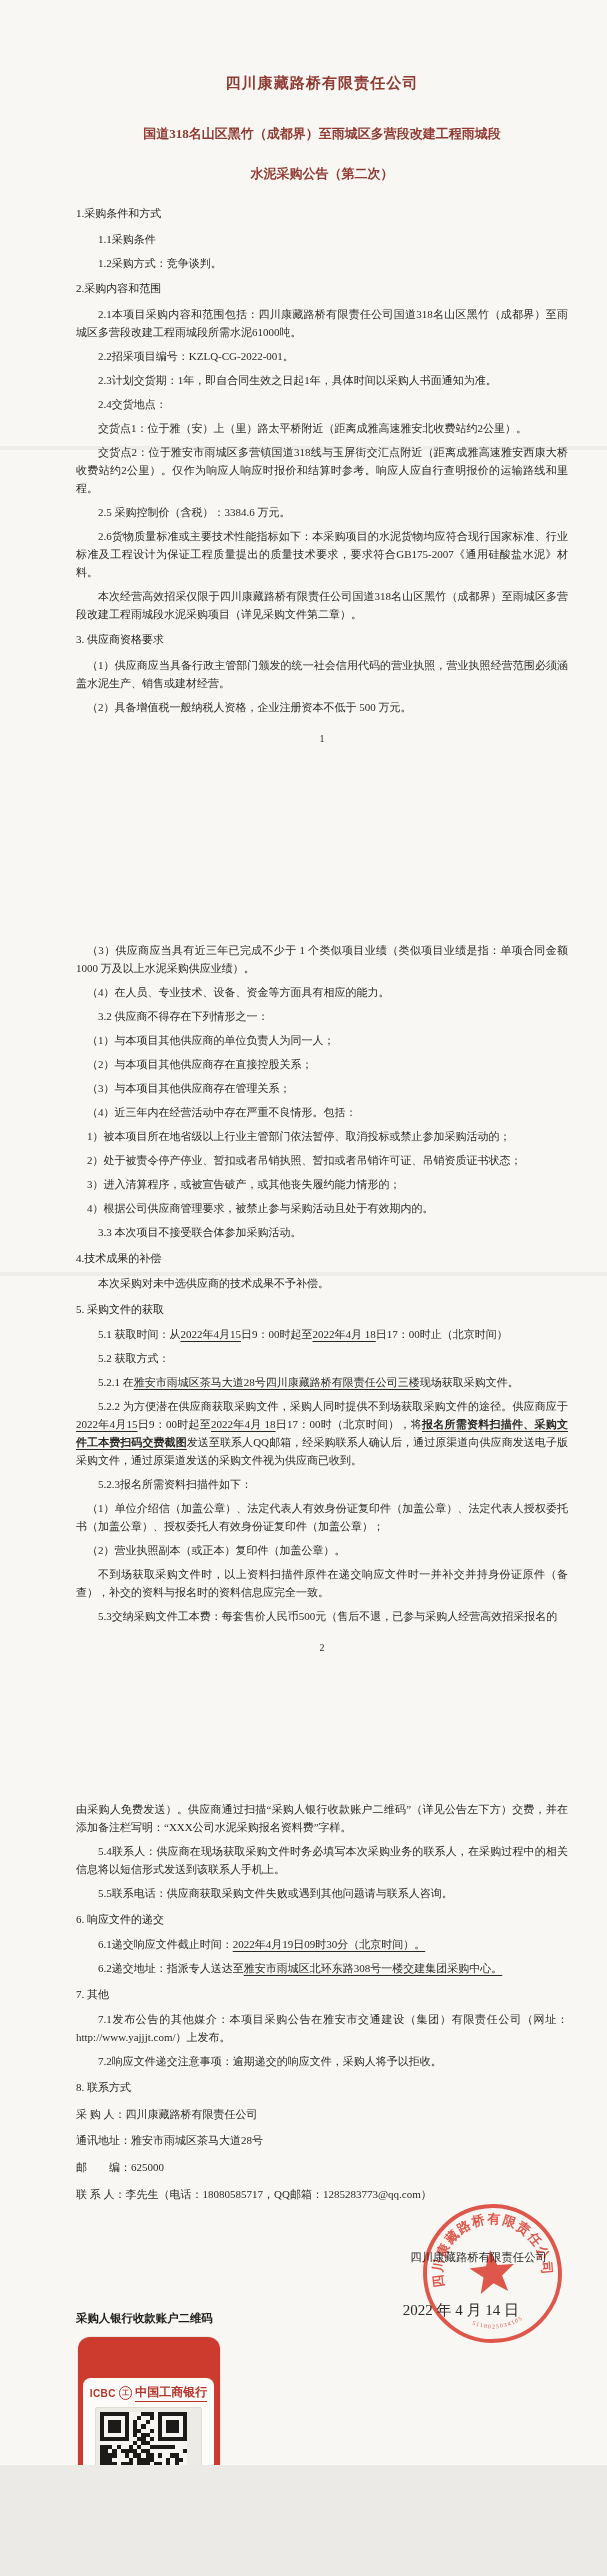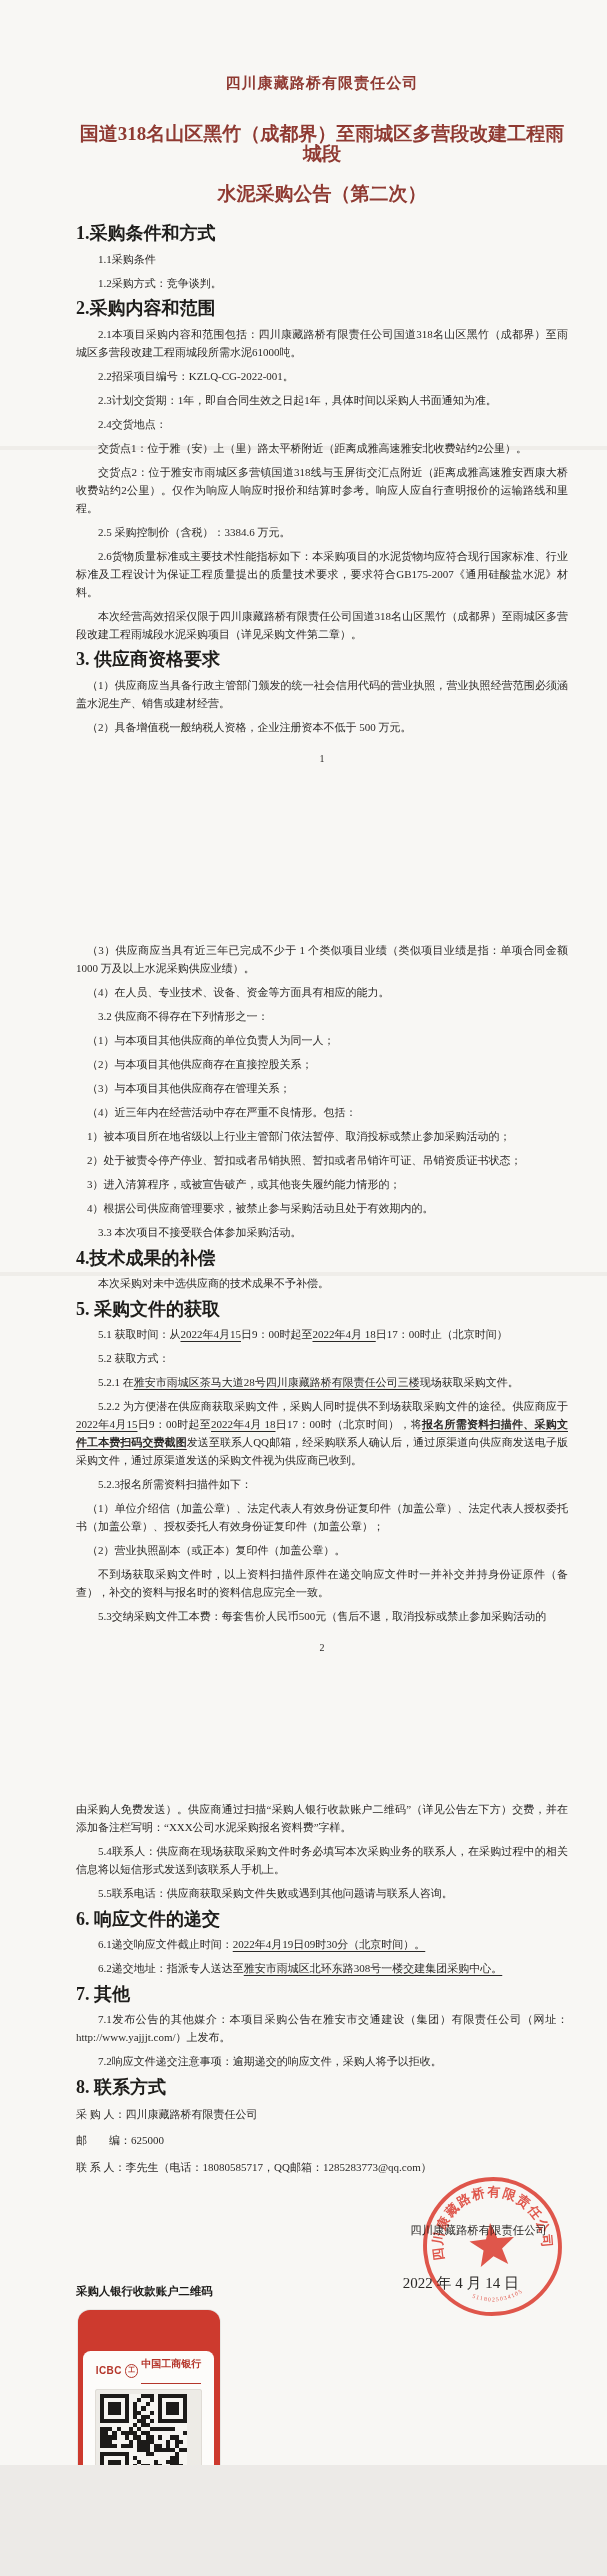--- a/index.html
+++ b/index.html
@@ -12,22 +12,22 @@
   .seam{position:absolute;left:0;width:100%;height:3.8px;background:rgba(190,187,182,.16);}
   .page{position:absolute;left:0;width:607px;box-sizing:border-box;padding:0 39px 0 76px;}
   #page1{top:74px}
   #page2{top:941px}
   #page3{top:1800px}
 
   .blk{font-size:11px;line-height:18px;margin-bottom:6px;text-align:justify;}
   .blk.ind1{text-indent:1em}
   .blk.ind2{text-indent:2em}
   .blk.title{font-size:15px;font-weight:bold;text-align:center;color:#8f3a32;margin-bottom:32px;letter-spacing:1.1px;text-indent:0}
-  .blk.sub{font-size:19px;font-weight:bold;text-align:center;color:#8f3a32;margin-bottom:20px;text-indent:0;line-height:20px}
-  .blk.h1{font-size:18px;font-weight:bold;color:#1e1d1b;margin:7.6px 0 7.6px;text-indent:0}
+  .blk.sub{font-size:13px;font-weight:bold;text-align:center;color:#8f3a32;margin-bottom:20px;text-indent:0;line-height:20px}
+  .blk.h1{font-size:11px;font-weight:normal;color:#1e1d1b;margin:7.6px 0 7.6px;text-indent:0}
   .blk.pagenum{text-align:center;font-size:10px;margin-top:13.7px;text-indent:0}
   .blk.contact{line-height:20px;margin-bottom:6.8px;text-indent:0}
   span.u{text-decoration:underline;text-underline-offset:3px;text-decoration-thickness:0.8px;}
   span.b{font-weight:bold;}
 
   
   .p3-footer{position:relative;height:364px;margin-top:4.6px;}
   .sig-company{position:absolute;right:21px;top:39px;font-size:11.4px;}
   .sig-date{position:absolute;right:49px;top:90px;font-size:15px;}
   .seal-svg{position:absolute;right:1.5px;top:-12px;mix-blend-mode:multiply;transform:rotate(-6deg);}
@@ -38,21 +38,21 @@
   .icbc-card{
     position:absolute;left:1.5px;top:126px;width:142px;
     background:#cd3a2e;border-radius:12px;padding:5.3px 5.3px 6px;box-sizing:border-box;
     box-shadow:0 0 0 0.8px rgba(0,0,0,.08);
   }
   .icbc-inner{background:#fdfcfa;border-radius:7.6px 7.6px 6px 6px;padding:4.6px 3.8px 3.8px;margin-top:36px;}
   .icbc-head{display:flex;align-items:center;justify-content:center;gap:3px;padding:1.5px 0 3px;}
   .icbc-word{color:#b4352a;font-weight:bold;font-size:10px;letter-spacing:0.4px;font-family:"Liberation Sans",sans-serif;}
   .icbc-emblem{width:11.4px;height:11.4px;border:1.5px solid #b4352a;border-radius:50%;color:#b4352a;
     font-size:6.8px;font-weight:bold;display:flex;align-items:center;justify-content:center;line-height:1;}
-  .icbc-cn{color:#b4352a;font-weight:bold;font-size:10px;border-bottom:1.5px solid #b4352a;padding-bottom:12px;}
+  .icbc-cn{color:#b4352a;font-weight:bold;font-size:12px;border-bottom:1.5px solid #b4352a;padding-bottom:0;}
   .qr-wrap{background:#edebe6;border-radius:3px;width:97px;margin:1.5px auto 3px;padding:5.3px;box-shadow:inset 0 0 0 0.8px #dcd9d2;}
   .pay-hint{font-size:8px;color:#2a2a2a;text-align:center;margin:1.5px 0 0.8px;font-weight:bold;}
   .pay-row{display:flex;justify-content:space-between;background:#f7efe9;border-radius:6px;margin-top:4.6px;padding:4.6px 3.8px 3px;}
   .pay-item{width:30px;text-align:center;}
   .pay-tile{width:23px;height:23px;background:#ffffff;border-radius:5.3px;margin:0 auto 1.5px;
     display:flex;align-items:center;justify-content:center;box-shadow:0 0 0 0.8px rgba(0,0,0,.06);}
   .pay-label{font-size:6px;color:#241d1a;line-height:7.6px;transform:scale(.9);white-space:nowrap;}
   .ic-gye{width:13.7px;height:15px;background:#c4332b;border-radius:3px 3px 6.8px 6.8px;color:#fff;
     font-size:8.3px;font-weight:bold;display:flex;align-items:center;justify-content:center;font-family:"Liberation Sans",sans-serif;}
   .ic-ysf{width:15px;height:11.4px;background:#d3382e;border-radius:2.3px;position:relative;overflow:hidden;}
@@ -113,38 +113,39 @@
         <div class="blk p ind2"><span>本次采购对未中选供应商的技术成果不予补偿。</span></div>
         <div class="blk h1"><span>5. 采购文件的获取</span></div>
         <div class="blk p ind2"><span>5.1 获取时间：从</span><span class="u">2022年4月15</span><span>日9：00时起至</span><span class="u">2022年4月 18</span><span>日17：00时止（北京时间）</span></div>
         <div class="blk p ind2"><span>5.2 获取方式：</span></div>
         <div class="blk p ind2"><span>5.2.1 在</span><span class="u">雅安市雨城区茶马大道28号四川康藏路桥有限责任公司三楼</span><span>现场获取采购文件。</span></div>
         <div class="blk p ind2"><span>5.2.2 为方便潜在供应商获取采购文件，采购人同时提供不到场获取采购文件的途径。供应商应于</span><span class="u">2022年4月15</span><span>日9：00时起至</span><span class="u">2022年4月 18</span><span>日17：00时（北京时间），将</span><span class="u b">报名所需资料扫描件、采购文件工本费扫码交费截图</span><span>发送至联系人QQ邮箱，经采购联系人确认后，通过原渠道向供应商发送电子版采购文件，通过原渠道发送的采购文件视为供应商已收到。</span></div>
         <div class="blk p ind2"><span>5.2.3报名所需资料扫描件如下：</span></div>
         <div class="blk p ind1"><span>（1）单位介绍信（加盖公章）、法定代表人有效身份证复印件（加盖公章）、法定代表人授权委托书（加盖公章）、授权委托人有效身份证复印件（加盖公章）；</span></div>
         <div class="blk p ind1"><span>（2）营业执照副本（或正本）复印件（加盖公章）。</span></div>
         <div class="blk p ind2"><span>不到场获取采购文件时，以上资料扫描件原件在递交响应文件时一并补交并持身份证原件（备查），补交的资料与报名时的资料信息应完全一致。</span></div>
-        <div class="blk p ind2"><span>5.3交纳采购文件工本费：每套售价人民币500元（售后不退，取消投标或禁止参加采购活动的</span></div>
+        <div class="blk p ind2"><span>5.3交纳采购文件工本费：每套售价人民币500元（售后不退，已参与采购人经营高效招采报名的</span></div>
         <div class="blk pagenum"><span>2</span></div>
       </div>
   </div>
 
   <div class="page" id="page3">
     <div>
         <div class="blk p"><span>由采购人免费发送）。供应商通过扫描“采购人银行收款账户二维码”（详见公告左下方）交费，并在添加备注栏写明：“XXX公司水泥采购报名资料费”字样。</span></div>
         <div class="blk p ind2"><span>5.4联系人：供应商在现场获取采购文件时务必填写本次采购业务的联系人，在采购过程中的相关信息将以短信形式发送到该联系人手机上。</span></div>
         <div class="blk p ind2"><span>5.5联系电话：供应商获取采购文件失败或遇到其他问题请与联系人咨询。</span></div>
         <div class="blk h1"><span>6. 响应文件的递交</span></div>
         <div class="blk p ind2"><span>6.1递交响应文件截止时间：</span><span class="u">2022年4月19日09时30分（北京时间）。</span></div>
         <div class="blk p ind2"><span>6.2递交地址：指派专人送达至</span><span class="u">雅安市雨城区北环东路308号一楼交建集团采购中心。</span></div>
         <div class="blk h1"><span>7. 其他</span></div>
         <div class="blk p ind2"><span>7.1发布公告的其他媒介：本项目采购公告在雅安市交通建设（集团）有限责任公司（网址：http://www.yajjjt.com/）上发布。</span></div>
         <div class="blk p ind2"><span>7.2响应文件递交注意事项：逾期递交的响应文件，采购人将予以拒收。</span></div>
         <div class="blk h1"><span>8. 联系方式</span></div>
         <div class="blk contact"><span>采 购 人：四川康藏路桥有限责任公司</span></div>
+        <div class="blk contact"><span>通讯地址：雅安市雨城区茶马大道28号</span></div>
         <div class="blk contact"><span>邮　　编：625000</span></div>
         <div class="blk contact"><span>联 系 人：李先生（电话：18080585717，QQ邮箱：1285283773@qq.com）</span></div>
       </div>
 
     <div class="p3-footer">
       <div class="sig-company">四川康藏路桥有限责任公司</div>
       <div class="sig-date">2022 年 4 月 14 日</div>
 
       <svg class="seal-svg" width="149" height="149" viewBox="0 0 190 190">
         <g opacity="0.85">

